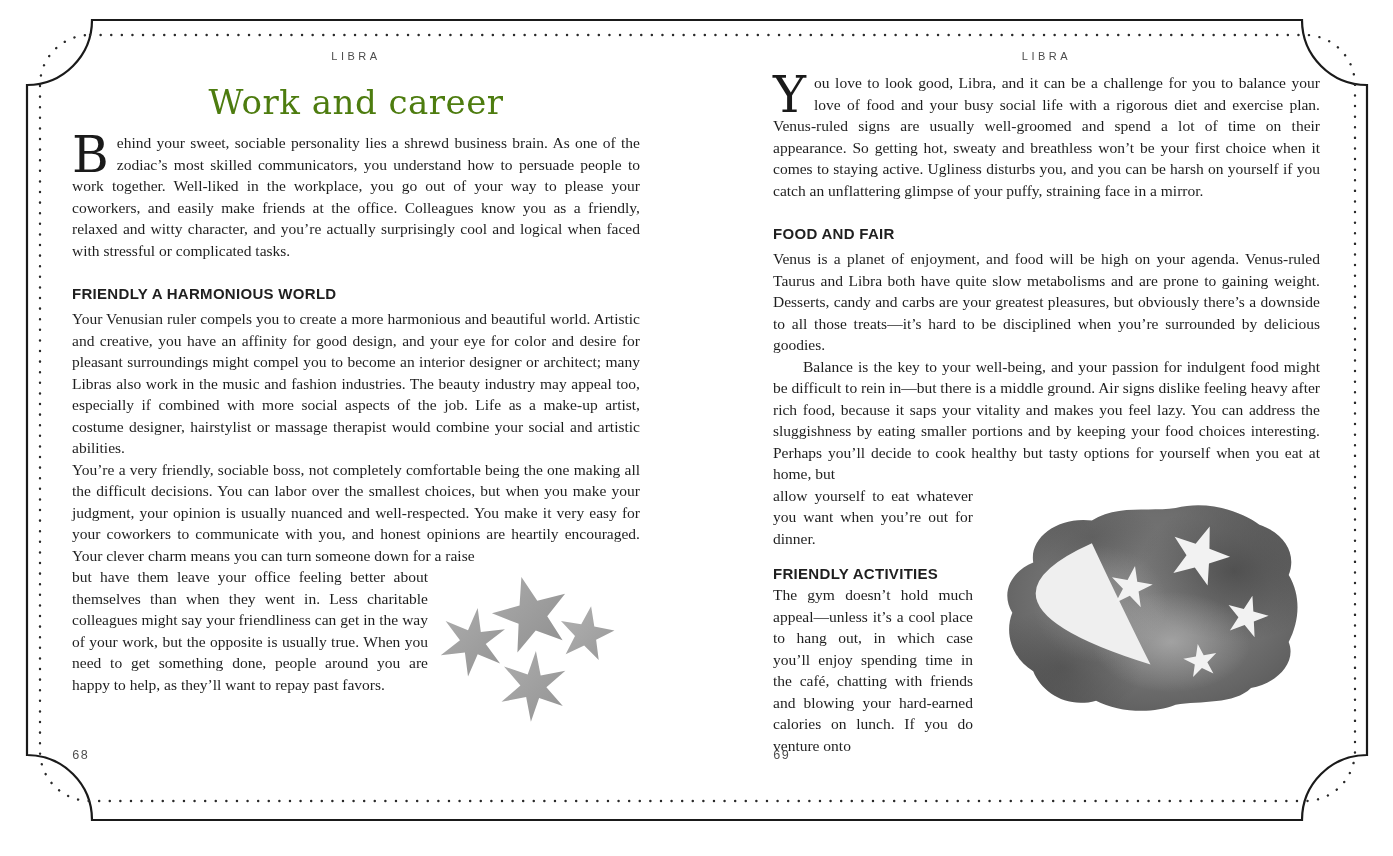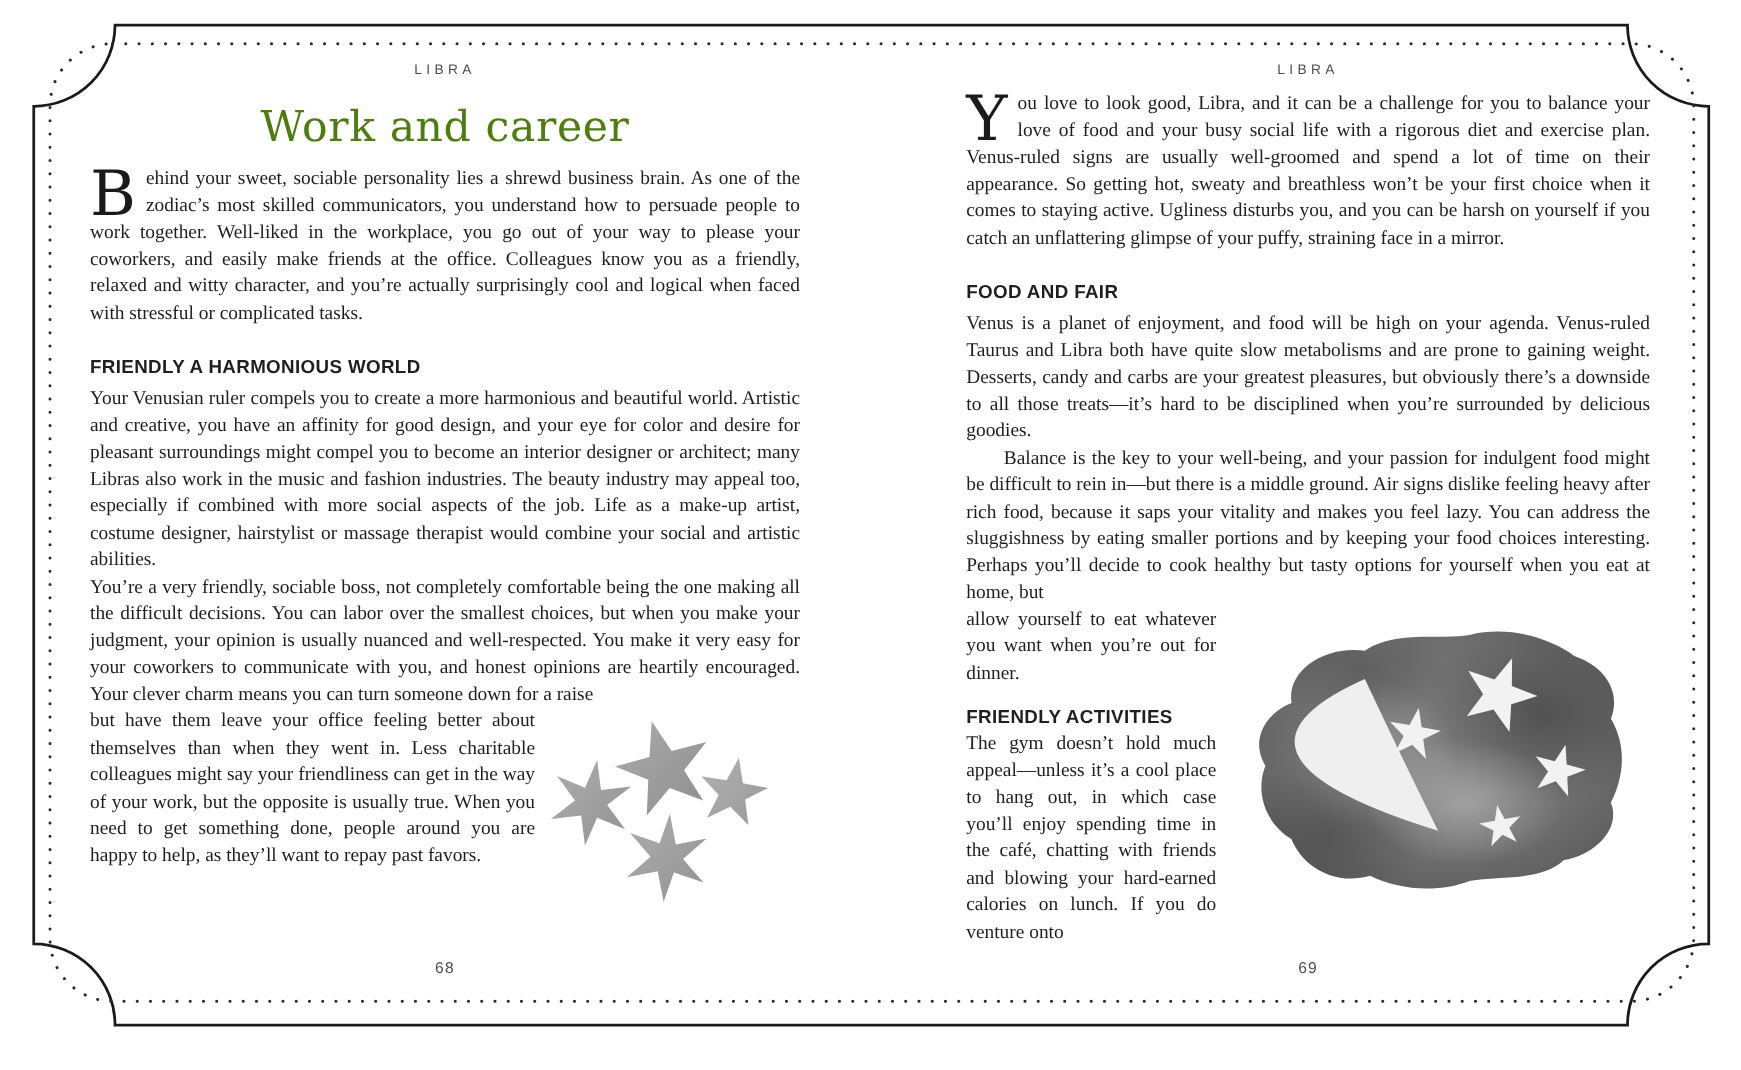--- a/index.html
+++ b/index.html
@@ -24,22 +24,22 @@
     padding:3px 8px 0 0;color:#1a1a1a;}
   h2.shead{margin:24px 0 6px;font-family:"Liberation Sans",sans-serif;font-weight:bold;
     font-size:15px;letter-spacing:.3px;color:#1f1f1f;}
   p.indent{text-indent:30px;}
   .wrap-row{display:flex;align-items:flex-start;}
   .narrow-left{width:356px;text-align:left;}
   .narrow-right{width:200px;}
   .narrow-right h2.shead{margin:16px 0 2px;}
   .stars-illo{margin:-6px 0 0 4px;flex:none;}
   .moon-illo{margin:2px 0 0 10px;flex:none;}
-  .pagenum{position:absolute;top:767px;text-align:center;
-    font-family:Liberation Sans, sans-serif;font-size:12.5px;letter-spacing:1px;color:#4c4c4c;}
+  .pagenum{position:absolute;top:749px;text-align:left;
+    font-family:Liberation Mono, monospace;font-size:12.5px;letter-spacing:1px;color:#4c4c4c;}
   #pn-left{left:72px;width:568px;}
   #pn-right{left:773px;width:547px;}
 </style>
 </head>
 <body>
 
 <div class="canvas">
 
   <svg class="frame" width="1393" height="856" viewBox="0 0 1393 856">
     <path d="M 92 20 H 1302 A 65 65 0 0 0 1367 85 V 755 A 65 65 0 0 0 1302 820 H 92 A 65 65 0 0 0 27 755 V 85 A 65 65 0 0 0 92 20 Z" fill="none" stroke="#1a1a1a" stroke-width="2.2"></path>

